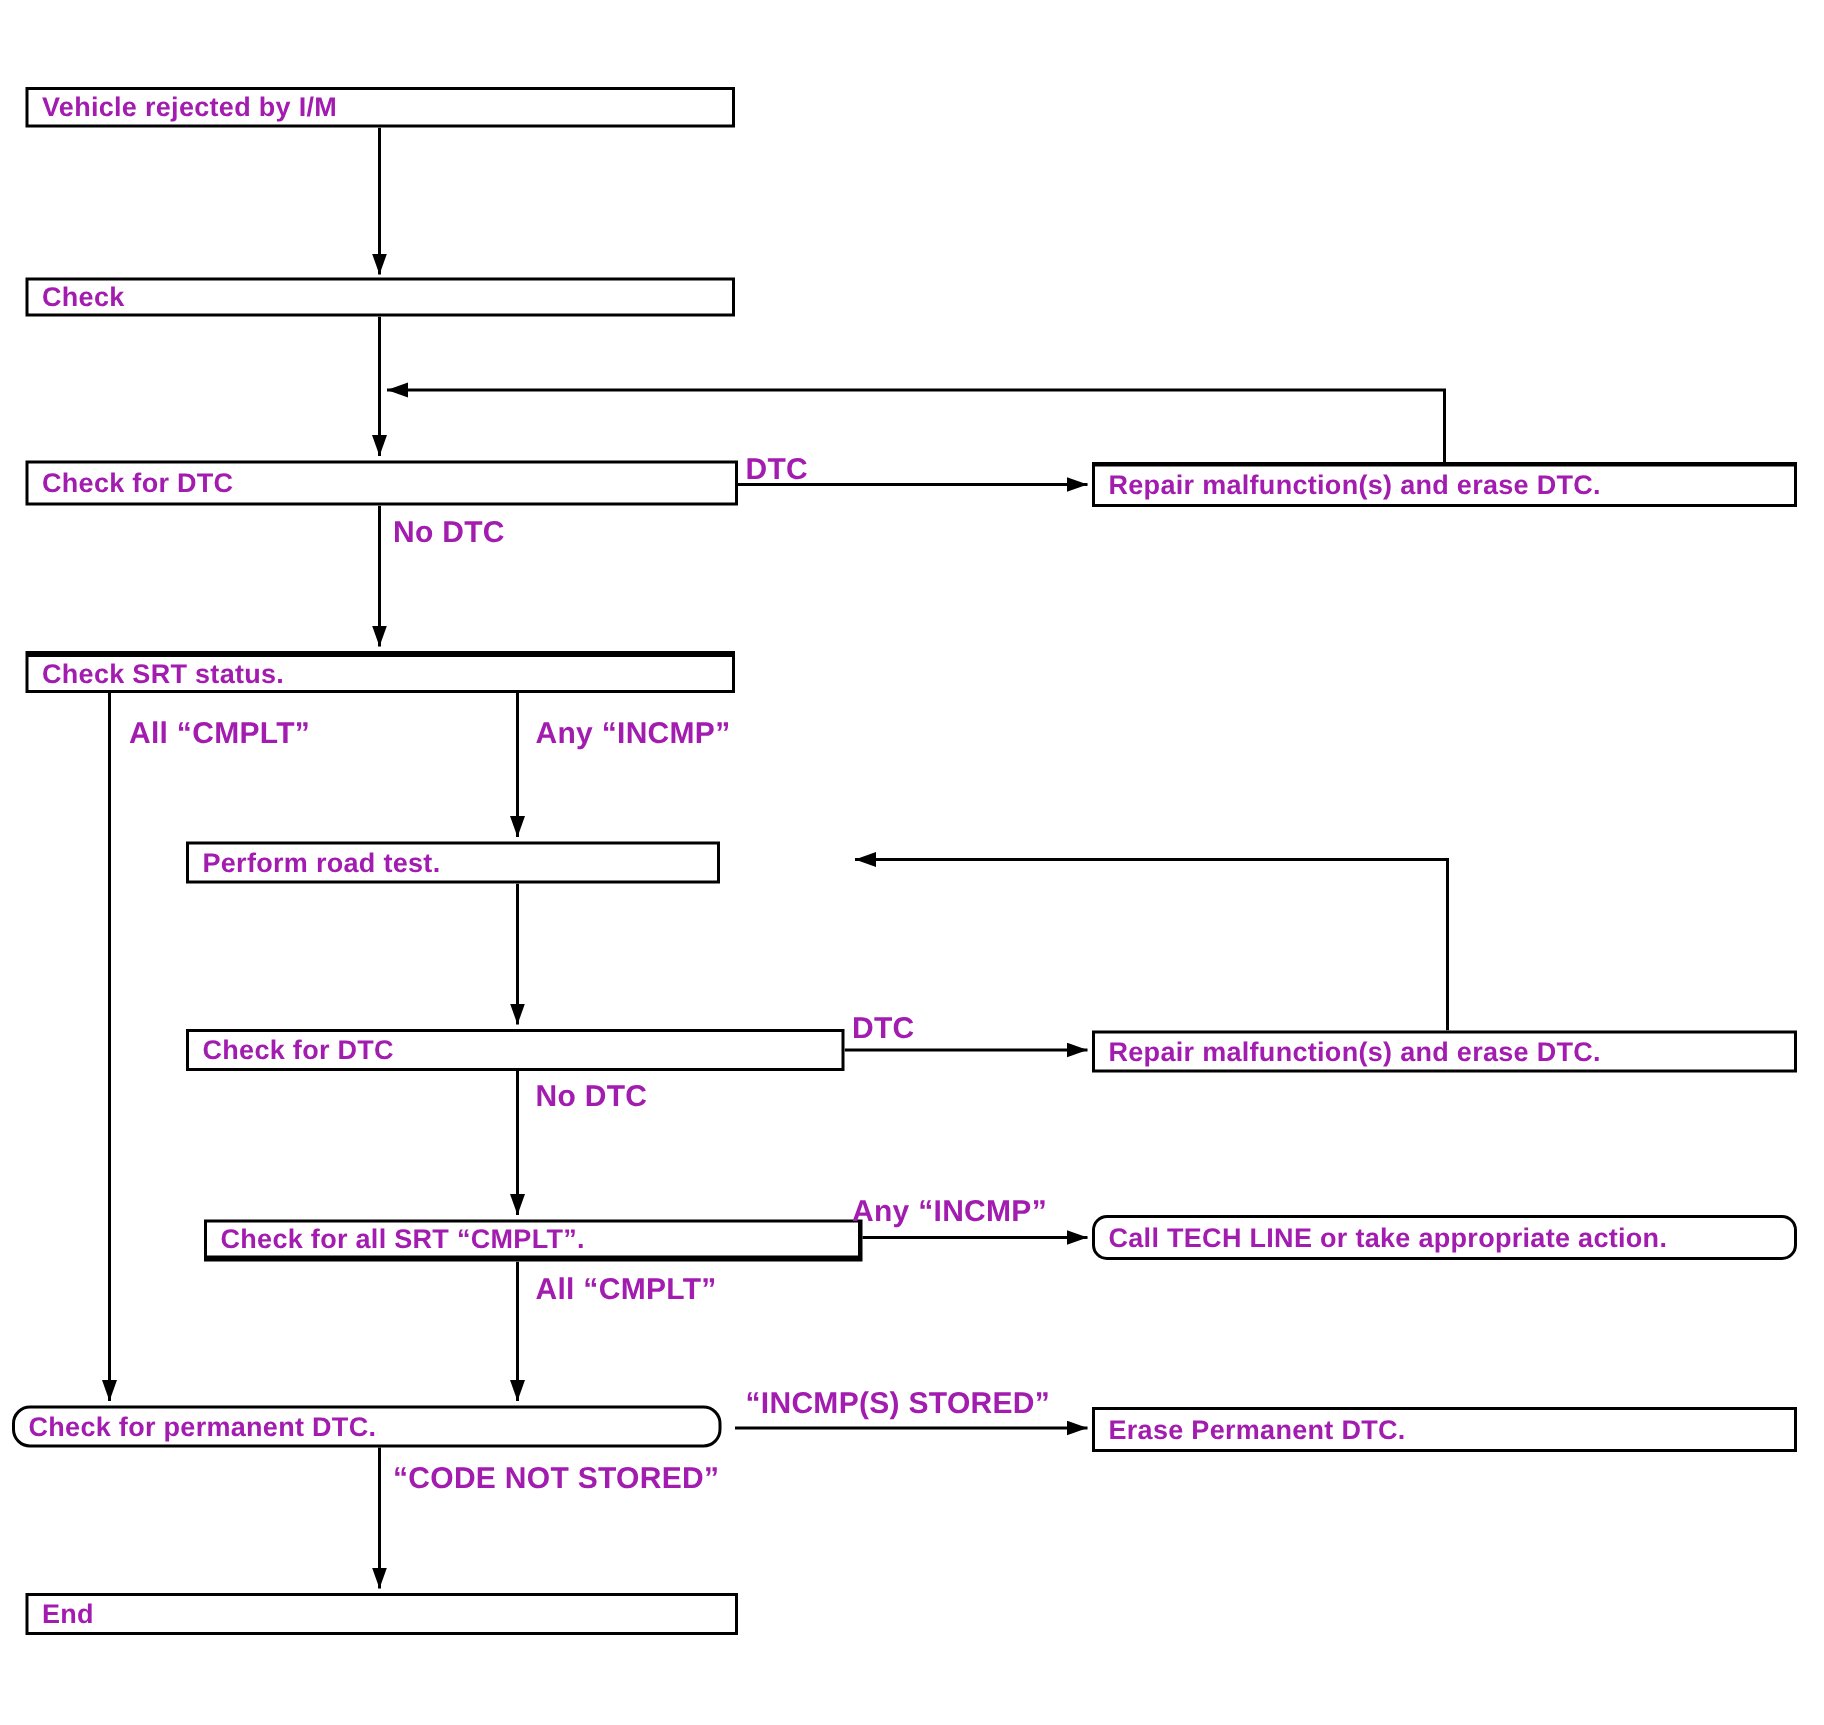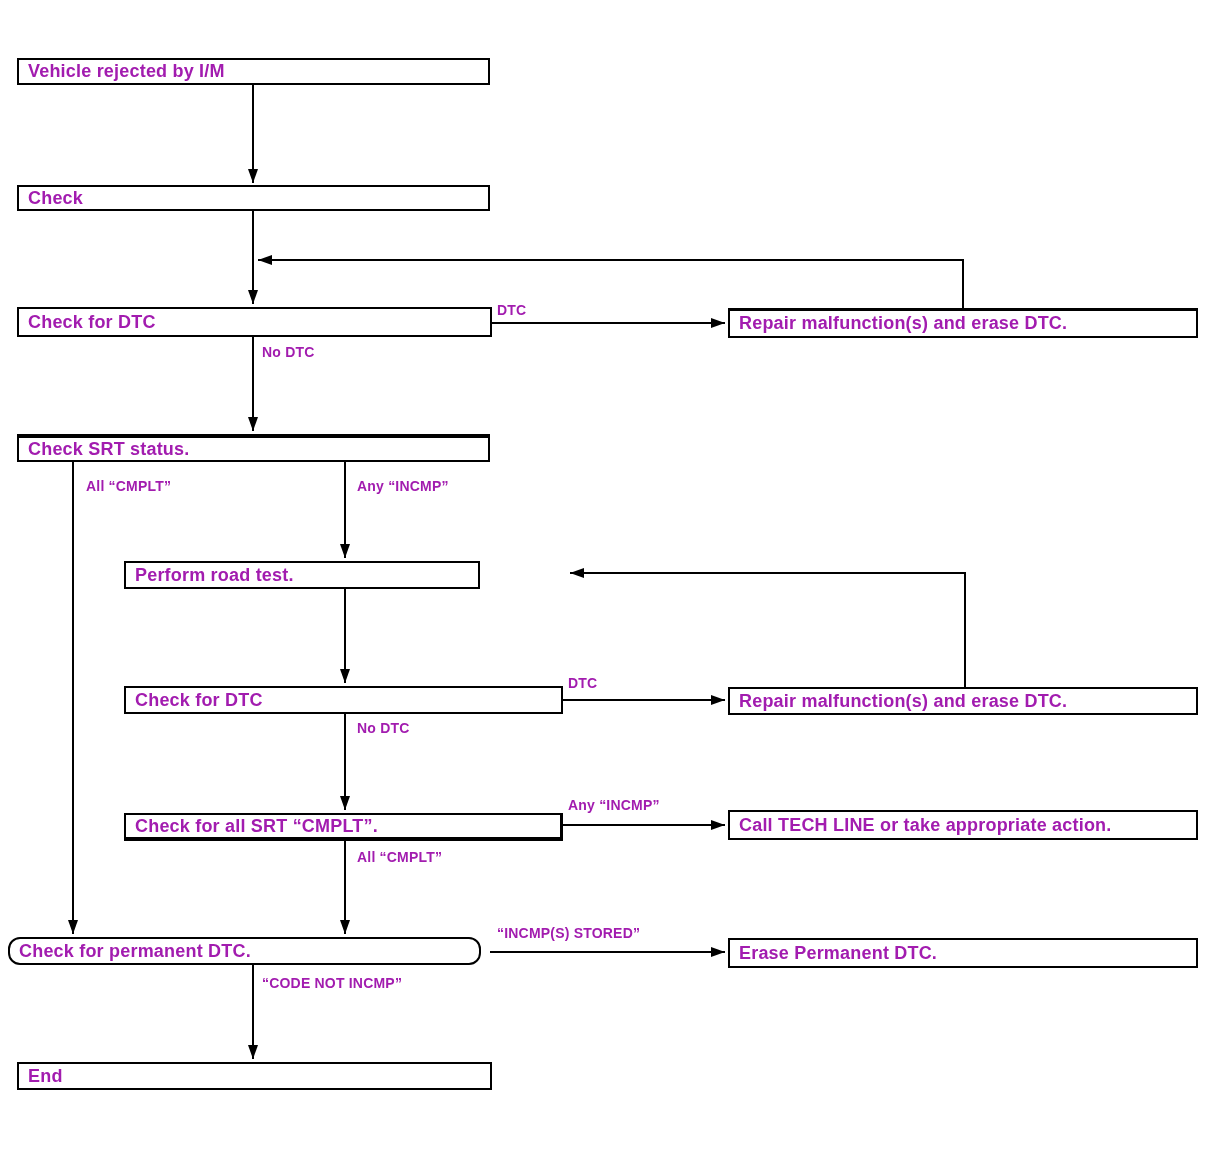--- a/index.html
+++ b/index.html
@@ -32,28 +32,28 @@
     display: flex;
     align-items: center;
     padding-left: 9px;
     font-size: 18px;
     font-weight: bold;
     letter-spacing: 0.2px;
     white-space: nowrap;
   }
   .edge-label {
     position: absolute;
-    font-size: 14px;
+    font-size: 20px;
     font-weight: bold;
     letter-spacing: 0.2px;
     white-space: nowrap;
   }
   
   .bt-thick { border-top-width: 4px; text-align: right; }
-  .bb-thick { border-bottom-width: 4px; border-right-width: 3px; }
+  .bb-thick { border-bottom-width: 4px; border-right-width: 3px; margin-left: 12px; }
   .bt-med   { border-top-width: 3px; }
 </style>
 </head>
 <body>
 
 <div id="canvas">
 
   <svg id="wires" xmlns="http://www.w3.org/2000/svg" viewBox="0 0 1216 1150">
     <defs>
       <marker id="arw" markerUnits="userSpaceOnUse" markerWidth="15" markerHeight="11" refX="14" refY="5" orient="auto">
@@ -83,27 +83,27 @@
   <div class="flow-box" style="left:17px;  top:185px;  width:473px; height:26px;">Check</div>
   <div class="flow-box" style="left:17px;  top:307px;  width:475px; height:30px;">Check for DTC</div>
   <div class="flow-box bt-thick" style="left:17px; top:434px; width:473px; height:28px;">Check SRT status.</div>
   <div class="flow-box" style="left:124px; top:561px;  width:356px; height:28px;">Perform road test.</div>
   <div class="flow-box" style="left:124px; top:686px;  width:439px; height:28px;">Check for DTC</div>
   <div class="flow-box bb-thick" style="left:124px; top:813px; width:439px; height:28px;">Check for all SRT “CMPLT”.</div>
   <div class="flow-box" style="left:8px;  top:937px;  width:473px; height:28px;border-radius:12px;">Check for permanent DTC.</div>
   <div class="flow-box" style="left:17px;  top:1062px; width:475px; height:28px;">End</div>
   <div class="flow-box bt-med" style="left:728px; top:308px; width:470px; height:30px;">Repair malfunction(s) and erase DTC.</div>
   <div class="flow-box" style="left:728px; top:687px;  width:470px; height:28px;">Repair malfunction(s) and erase DTC.</div>
-  <div class="flow-box" style="left:728px; top:810px;  width:470px; height:30px;">Call TECH LINE or take appropriate action.</div>
+  <div class="flow-box" style="left:728px; top:810px;  width:470px; height:30px;border-radius:10px;">Call TECH LINE or take appropriate action.</div>
   <div class="flow-box" style="left:728px; top:938px;  width:470px; height:30px;text-align:center;">Erase Permanent DTC.</div>
 
   <div class="edge-label" style="left:497px; top:302px;">DTC</div>
   <div class="edge-label" style="left:262px; top:344px;">No DTC</div>
   <div class="edge-label" style="left:86px;  top:478px;">All “CMPLT”</div>
   <div class="edge-label" style="left:357px; top:478px;">Any “INCMP”</div>
   <div class="edge-label" style="left:568px; top:675px;">DTC</div>
   <div class="edge-label" style="left:357px; top:720px;">No DTC</div>
   <div class="edge-label" style="left:568px; top:797px;">Any “INCMP”</div>
   <div class="edge-label" style="left:357px; top:849px;">All “CMPLT”</div>
   <div class="edge-label" style="left:497px; top:925px;">“INCMP(S) STORED”</div>
-  <div class="edge-label" style="left:262px; top:975px;">“CODE NOT INCMP”</div>
+  <div class="edge-label" style="left:262px; top:975px;">“CODE NOT STORED”</div>
 
 </div>
 
 </body></html>

